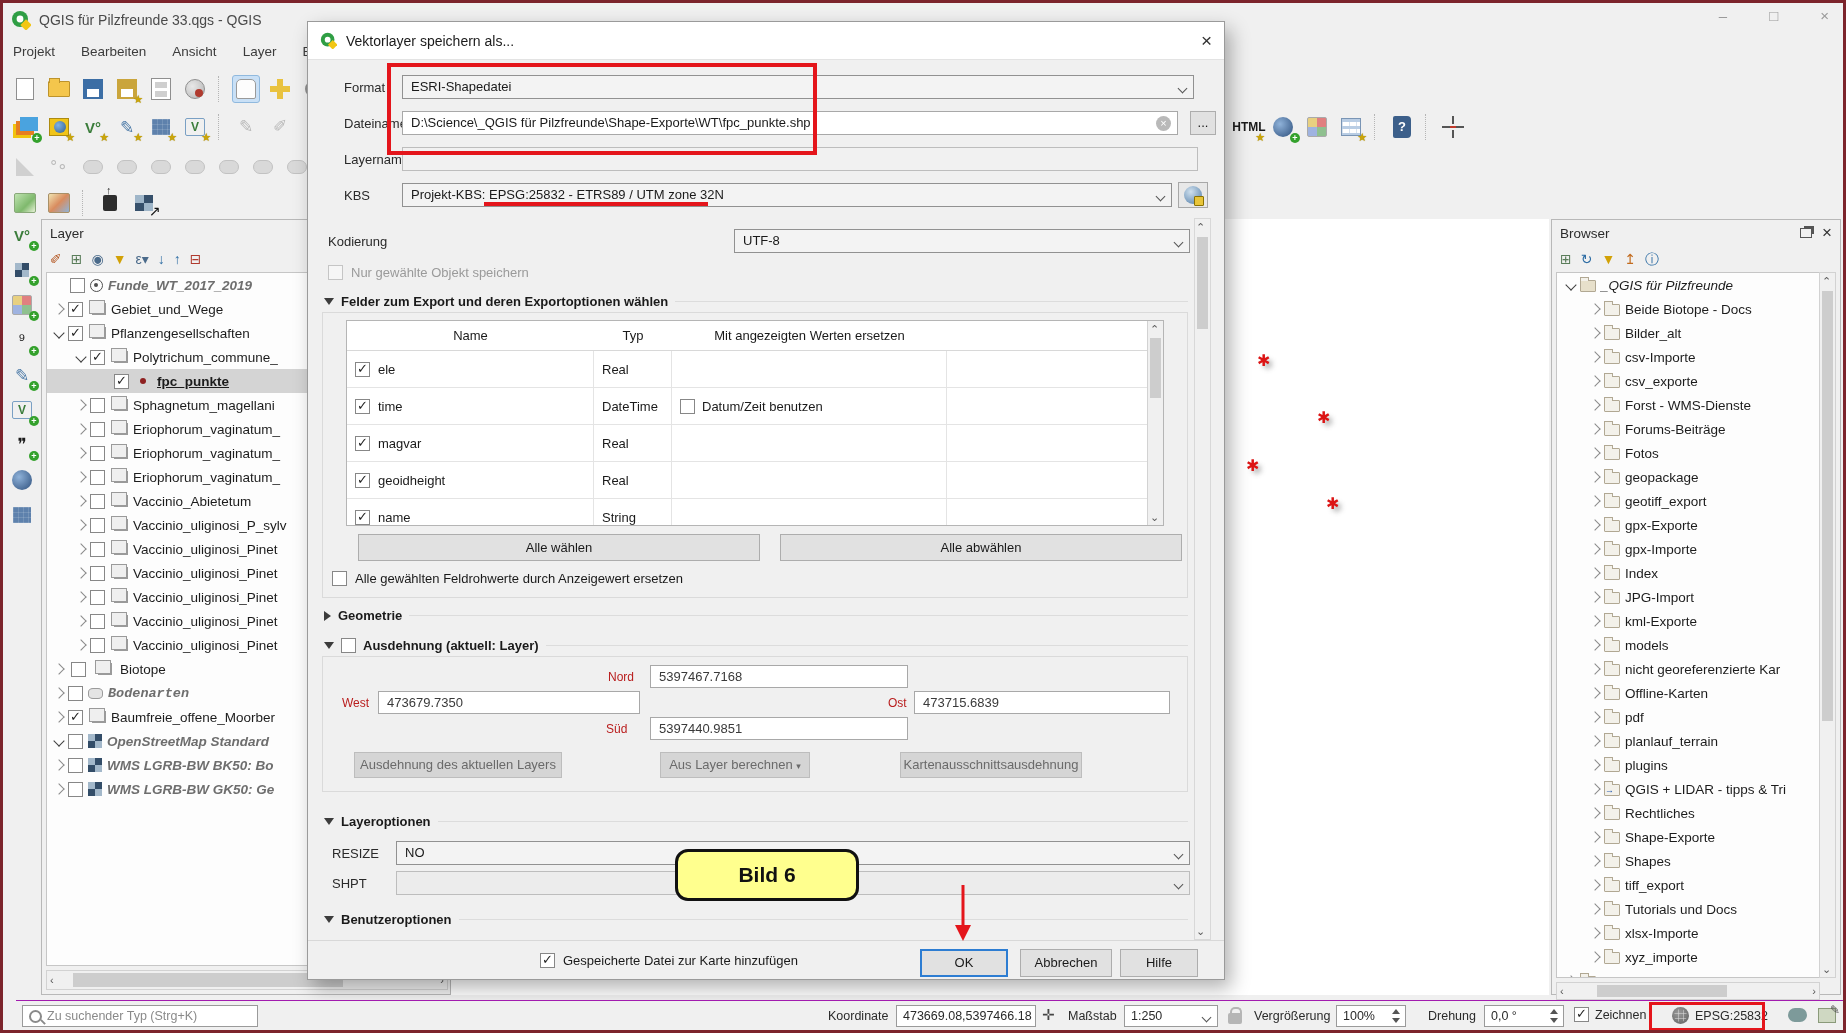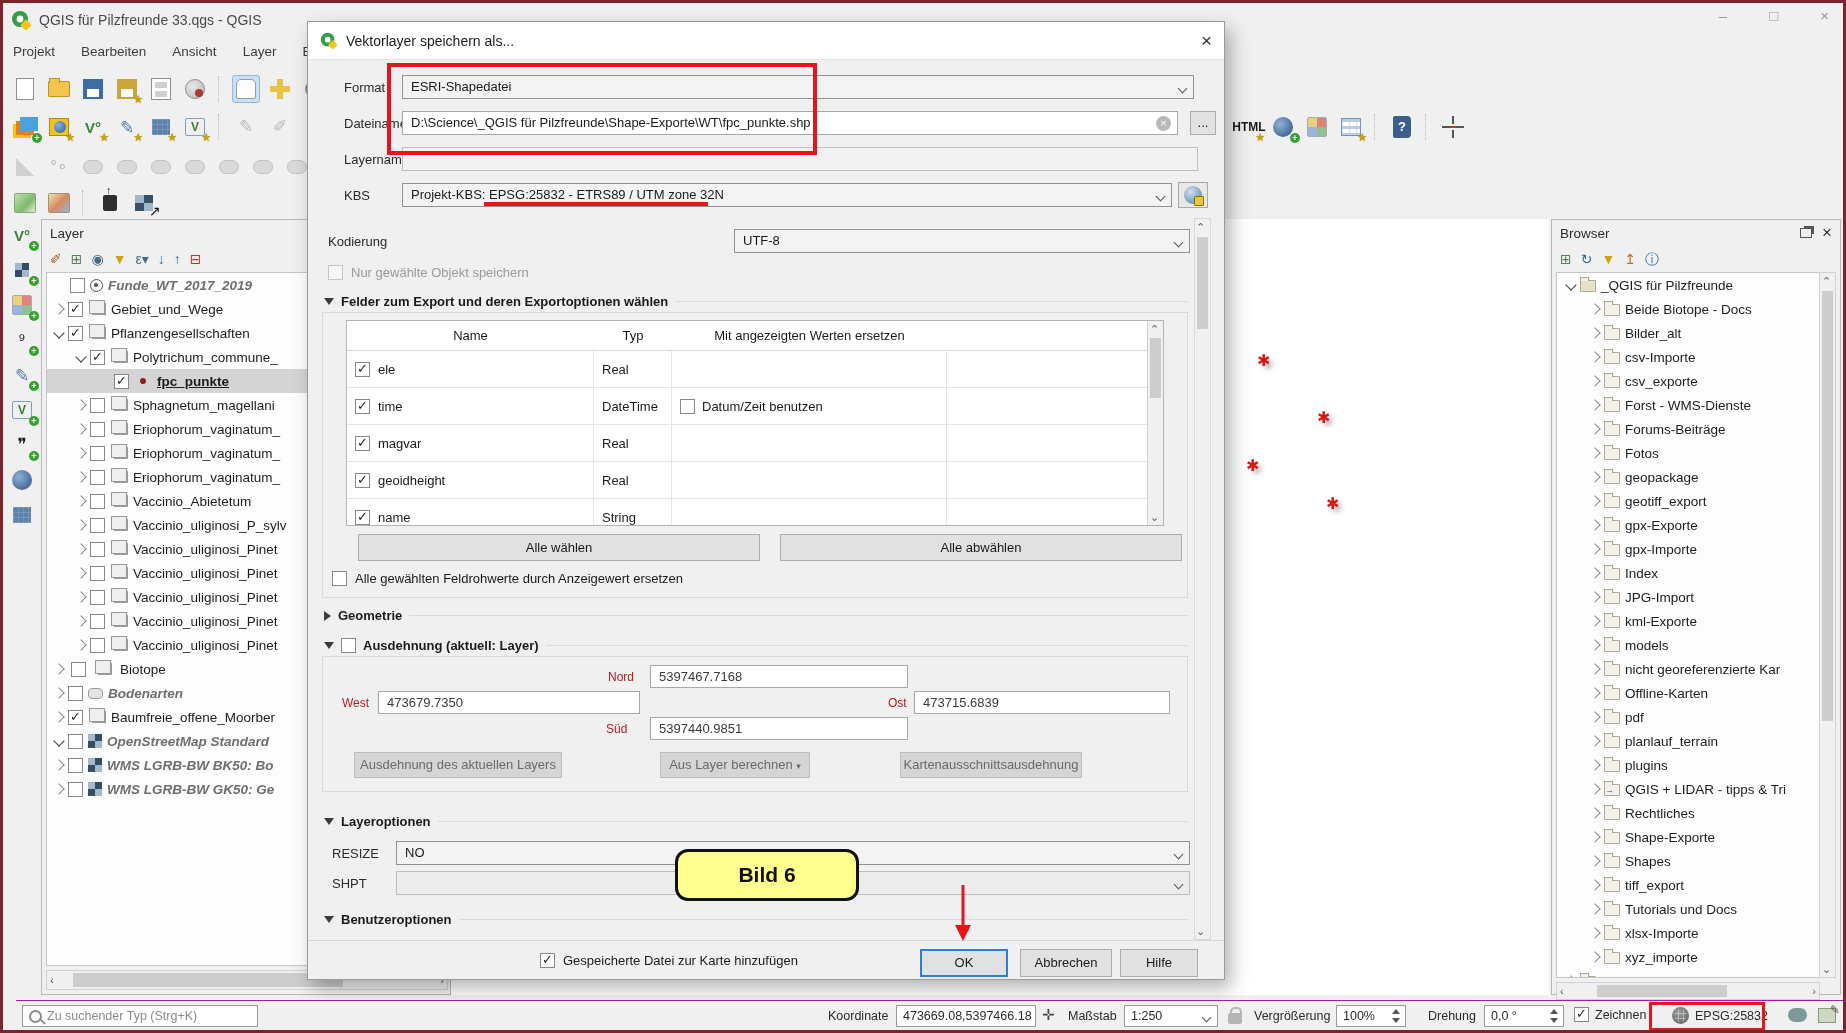--- a/index.html
+++ b/index.html
@@ -490,21 +490,21 @@
           <span class="cbx"></span>
           <span class="lgico"></span>
           <span class="tlabel">Vaccinio_uliginosi_Pinet</span>
         </div>
         <div class="trow" style="padding-left: 8px; gap: 8px;">
           <span class="chev r"></span>
           <span class="cbx"></span>
           <span class="lgico"></span>
           <span class="tlabel">Biotope</span>
         </div>
-        <div class="trow" style="padding-left: 8px;">
+        <div class="trow" style="padding-left: 8px; font-family: Liberation Mono, monospace;">
           <span class="chev r"></span>
           <span class="cbx"></span>
           <span class="pgico"></span>
           <span class="tlabel it b gr">Bodenarten</span>
         </div>
         <div class="trow" style="padding-left: 8px;">
           <span class="chev r"></span>
           <span class="cbx on"></span>
           <span class="lgico"></span>
           <span class="tlabel">Baumfreie_offene_Moorber</span>
@@ -551,21 +551,21 @@
       </span>
     </div>
     <div class="panel-tools" id="browser-tools">
         <span class="ptool" style="color: rgb(90, 125, 90);">⊞</span>
         <span class="ptool" style="color: rgb(46, 109, 164);">↻</span>
         <span class="ptool" style="color: rgb(210, 161, 6);">▼</span>
         <span class="ptool" style="color: rgb(194, 107, 30);">↥</span>
         <span class="ptool" style="color: rgb(46, 109, 164);">ⓘ</span>
       </div>
     <div class="tree" id="browser-tree" style="position:absolute;left:4px;top:52px;width:264px;height:706px">
-        <div class="trow" style="padding-left: 10px;">
+        <div class="trow" style="padding-left: 10px; font-style: italic;">
           <span class="chev d"></span>
           <span class="fico open"></span>
           <span class="tlabel">_QGIS für Pilzfreunde</span>
         </div>
         <div class="trow" style="padding-left: 34px;">
           <span class="chev r"></span>
           <span class="fico"></span>
           <span class="tlabel">Beide Biotope - Docs</span>
         </div>
         <div class="trow" style="padding-left: 34px;">

